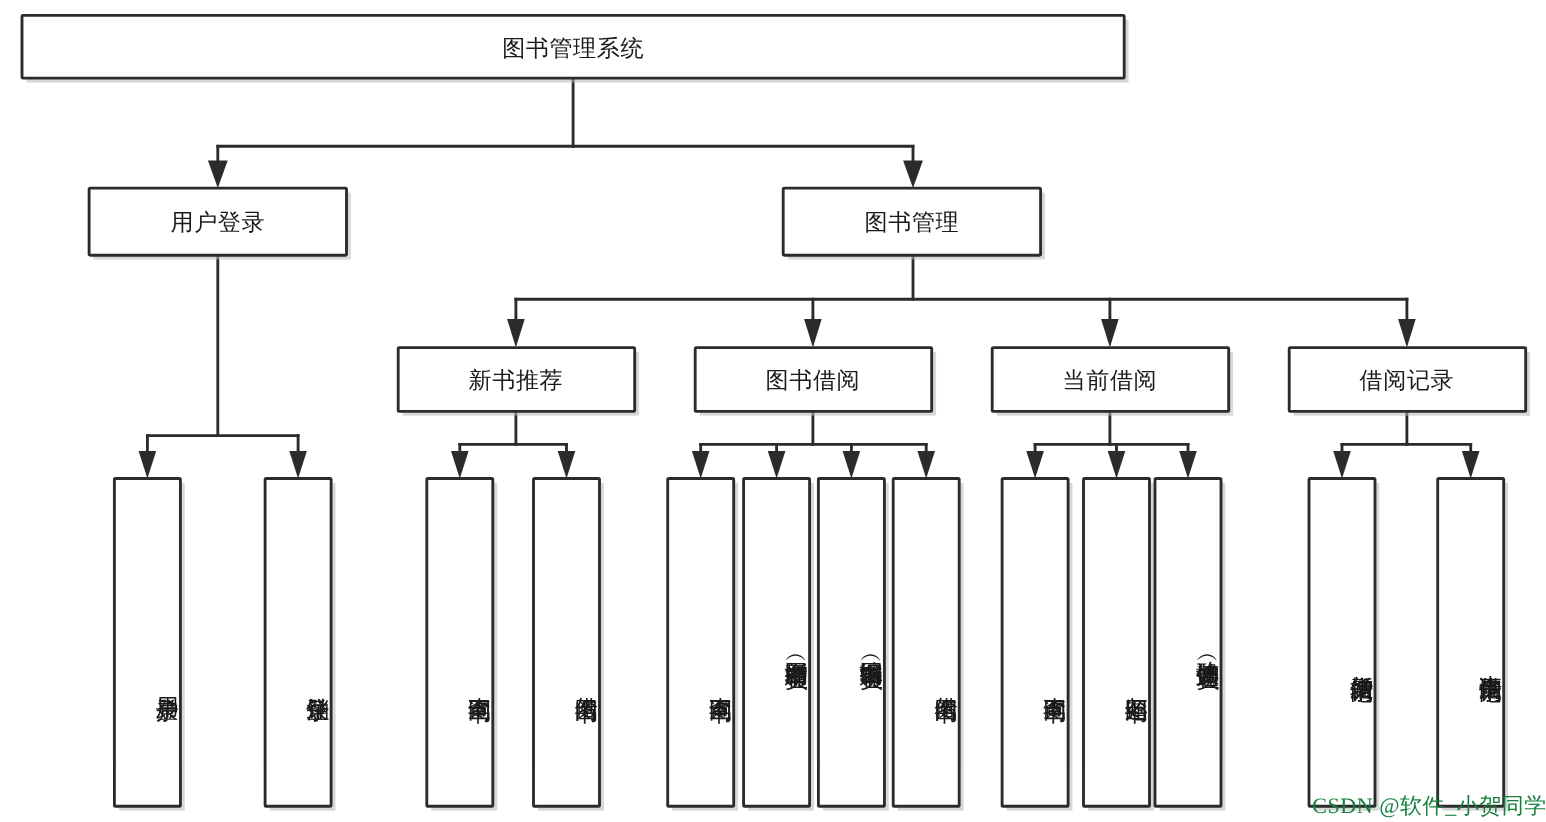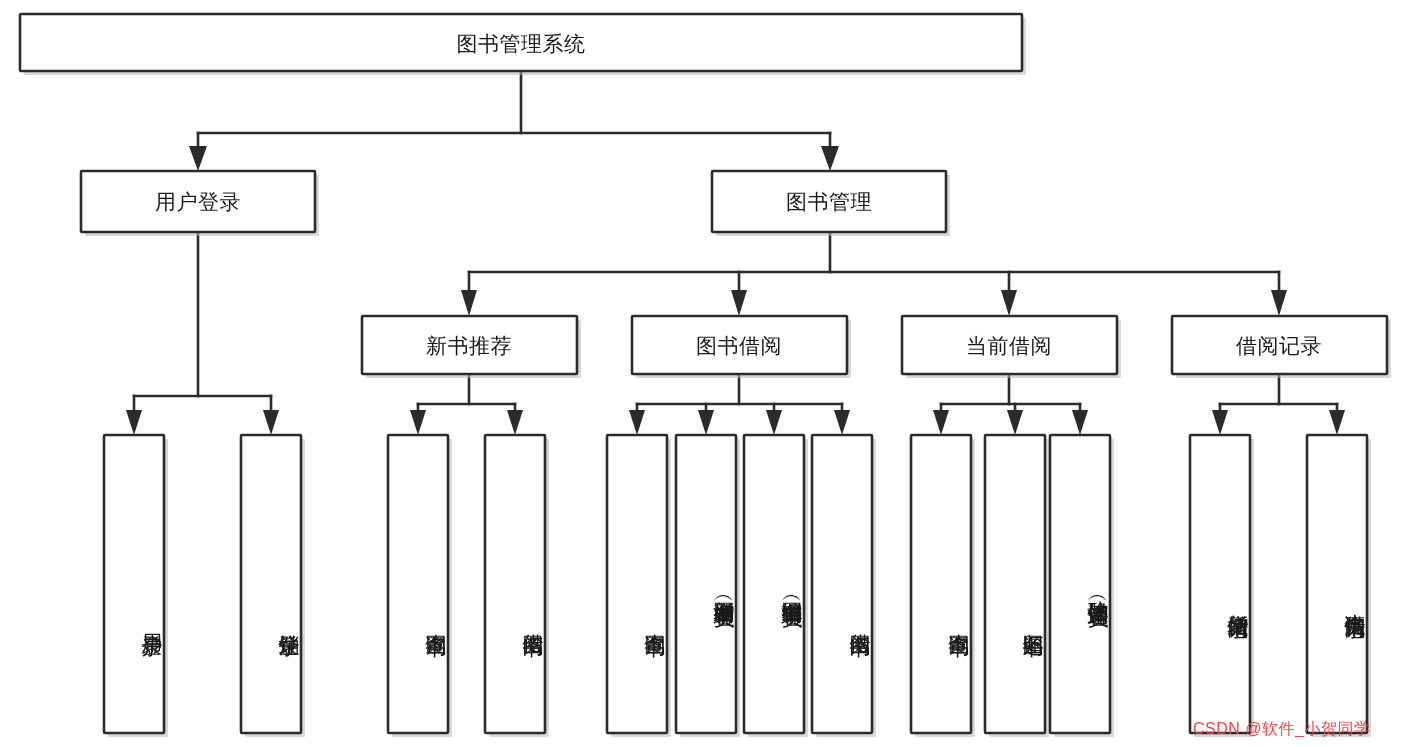--- a/index.html
+++ b/index.html
@@ -61,23 +61,23 @@
     text-orientation: upright;
     font-size: 21px;
     line-height: 1.22;
     color: #1a1a1a;
     letter-spacing: 1px;
     white-space: nowrap;
     pointer-events: none;
   }
   .watermark {
     position: absolute;
-    font-family: Liberation Sans, sans-serif;
-    font-size: 16px;
-    color: #ef4444;
+    font-family: Liberation Serif, serif;
+    font-size: 20px;
+    color: #15803d;
     white-space: nowrap;
     letter-spacing: 0.5px;
   }
 </style>
 </head>
 <body>
 
 <div id="diagram-root">
 
   <svg class="flow" viewBox="0 0 1405 747">

